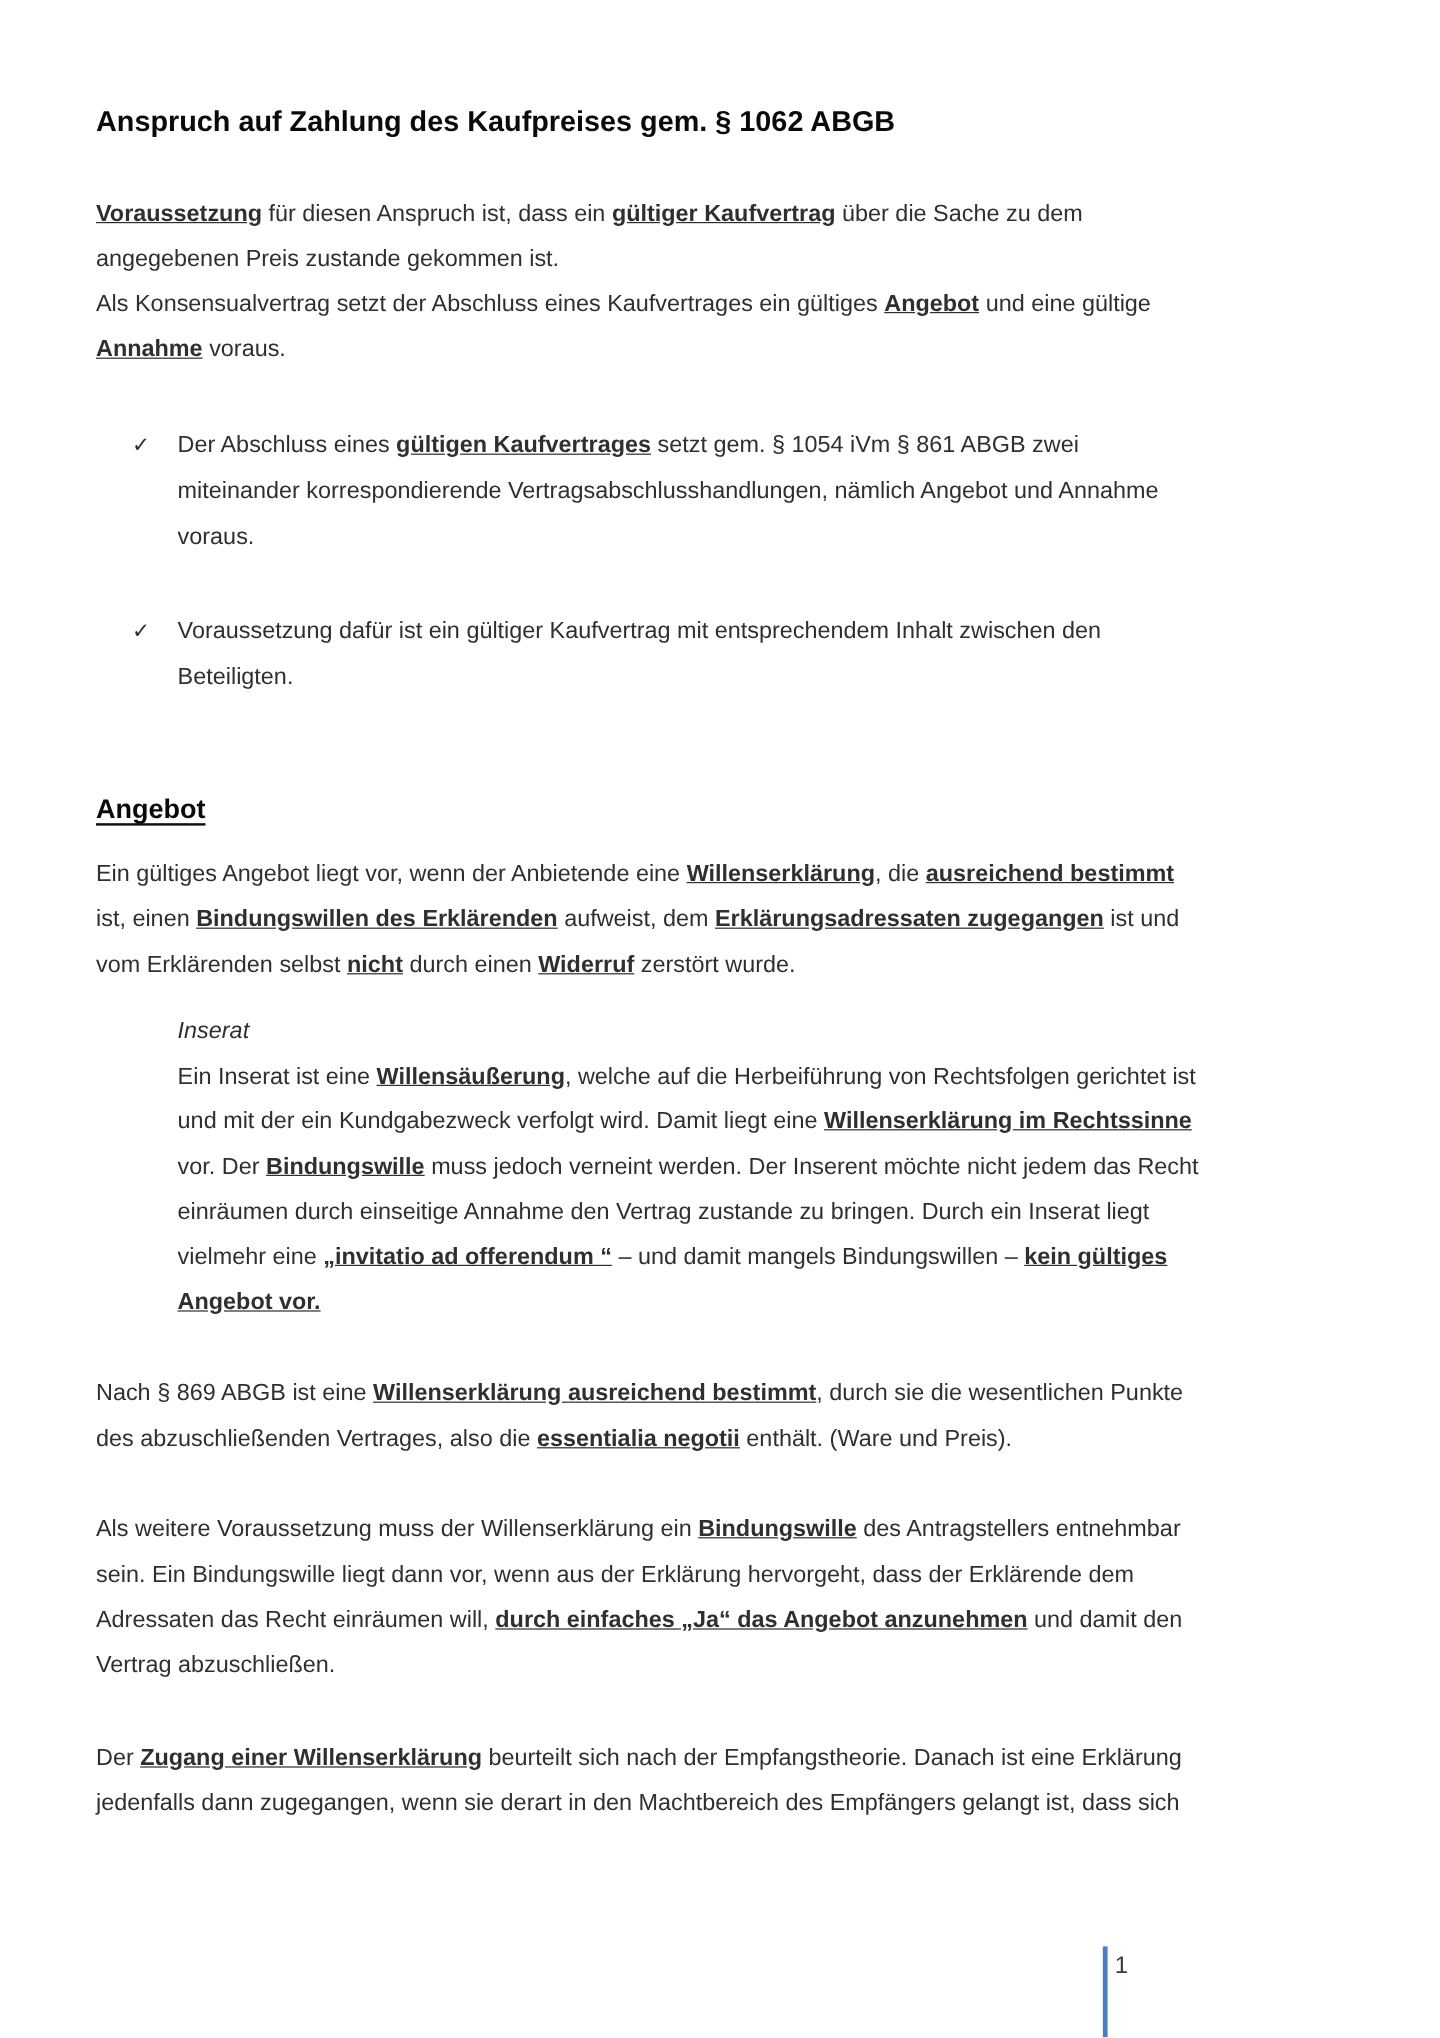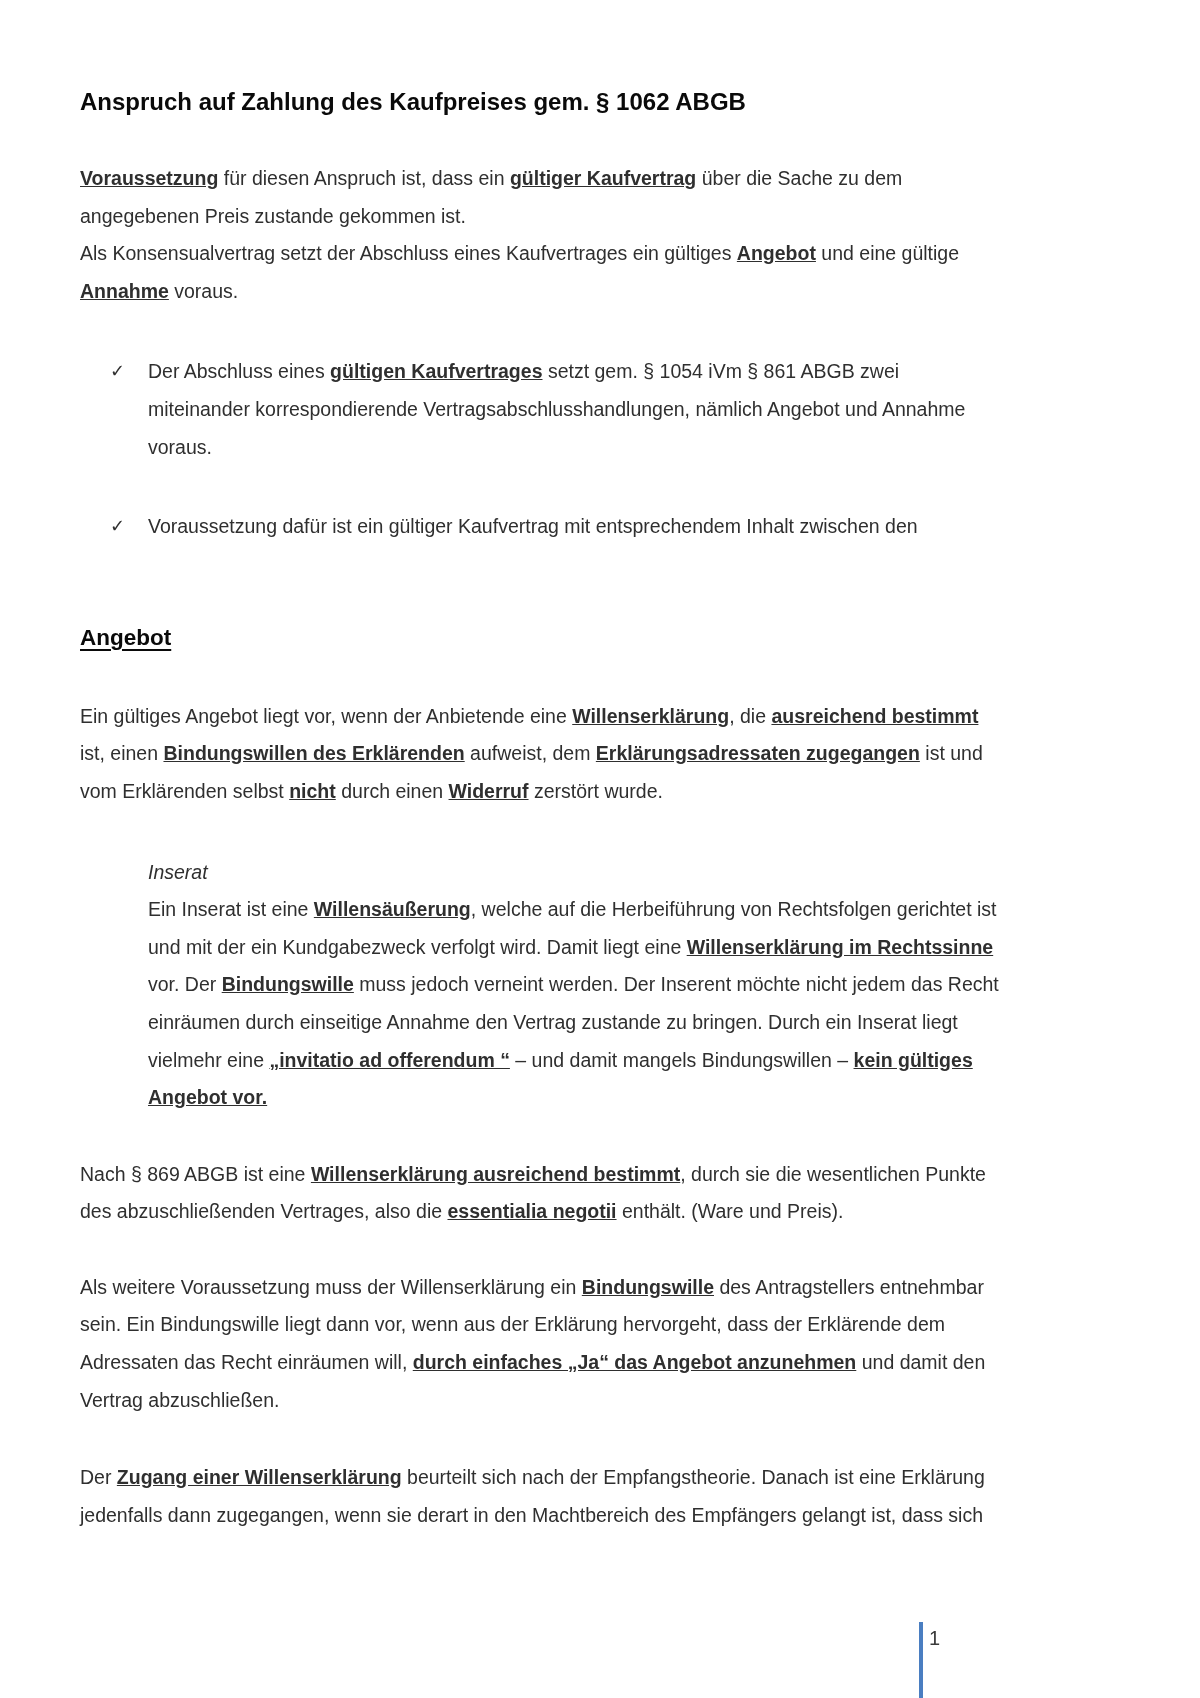--- a/index.html
+++ b/index.html
@@ -51,22 +51,22 @@
   }
   .section-heading {
     margin-top: 78px;
     font-size: 22.5px;
     line-height: 28px;
     font-weight: bold;
     color: #0a0a0a;
     text-decoration: underline;
     text-underline-offset: 4px;
   }
-  .offer-paragraph   { margin-top: 46px; }
-  .inserat-block     { margin-top: 43px; margin-left: 68px; }
+  .offer-paragraph   { margin-top: 21px; }
+  .inserat-block     { margin-top: 18px; margin-left: 68px; }
   .bestimmtheit-paragraph { margin-top: 39px; }
   .bindungswille-paragraph { margin-top: 38px; }
   .zugang-paragraph  { margin-top: 40px; }
   .footer-bar {
     position: absolute;
     left: 919px;
     top: 1622px;
     width: 4px;
     height: 76px;
   }
@@ -100,20 +100,21 @@
         <div class="bullet-text">
             <div class="line"><span>Der Abschluss eines </span><span class="b">gültigen Kaufvertrages</span><span> setzt gem. § 1054 iVm § 861 ABGB zwei</span></div>
             <div class="line"><span>miteinander korrespondierende Vertragsabschlusshandlungen, nämlich Angebot und Annahme</span></div>
             <div class="line"><span>voraus.</span></div>
           </div>
       </div>
       <div class="checklist-item second">
         <span class="check">✓</span>
         <div class="bullet-text">
             <div class="line"><span>Voraussetzung dafür ist ein gültiger Kaufvertrag mit entsprechendem Inhalt zwischen den</span></div>
+            <div class="line"><span>Beteiligten.</span></div>
           </div>
       </div>
     </div>
 
     <div class="section-heading">Angebot</div>
 
     <div class="offer-paragraph">
         <div class="line"><span>Ein gültiges Angebot liegt vor, wenn der Anbietende eine </span><span class="b">Willenserklärung</span><span>, die </span><span class="b">ausreichend bestimmt</span></div>
         <div class="line"><span>ist, einen </span><span class="b">Bindungswillen des Erklärenden</span><span> aufweist, dem </span><span class="b">Erklärungsadressaten zugegangen</span><span> ist und</span></div>
         <div class="line"><span>vom Erklärenden selbst </span><span class="b">nicht</span><span> durch einen </span><span class="b">Widerruf</span><span> zerstört wurde.</span></div>

